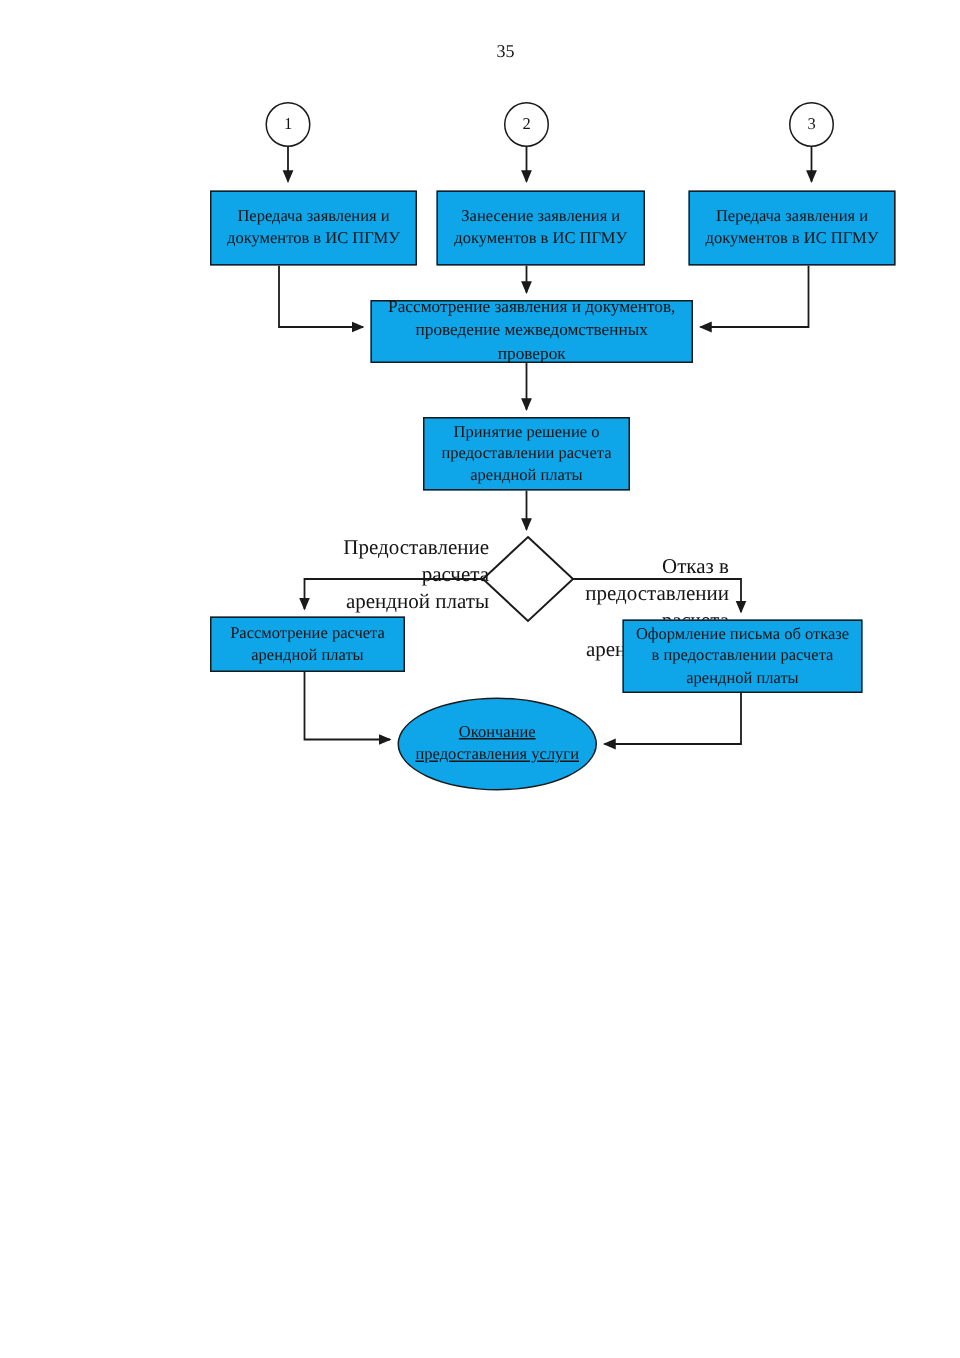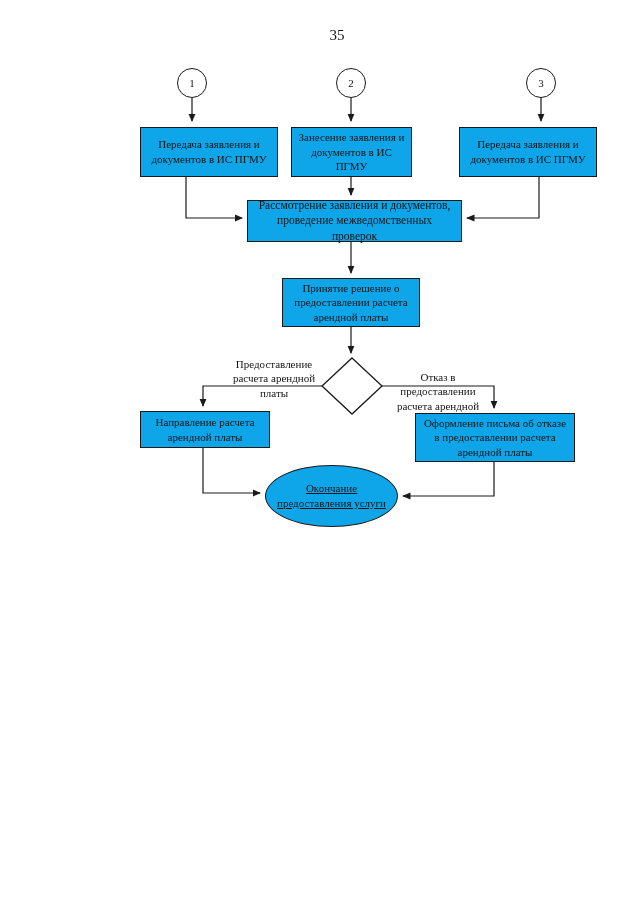--- a/index.html
+++ b/index.html
@@ -12,21 +12,21 @@
     font-family: "Liberation Serif", "DejaVu Serif", serif;
     color: #141414;
     overflow: hidden;
   }
   .page-number {
     position: absolute;
     top: 27px;
     left: 317px;
     width: 40px;
     text-align: center;
-    font-size: 15px;
+    font-size: 12px;
   }
   .connectors {
     position: absolute;
     top: 0; left: 0;
     width: 640px; height: 905px;
   }
   .node {
     position: absolute;
     display: flex;
     align-items: center;
@@ -47,37 +47,37 @@
     background: #ffffff;
     display: flex;
     align-items: center;
     justify-content: center;
     font-size: 11px;
   }
   .c1 { left: 177px; top: 68px; }
   .c2 { left: 336px; top: 68px; }
   .c3 { left: 526px; top: 68px; }
   .box1 { left: 140px; top: 127px; width: 138px; height: 50px; }
-  .box2 { left: 291px; top: 127px; width: 121px; height: 50px; }
+  .box2 { left: 291px; top: 127px; width: 139px; height: 50px; }
   .box3 { left: 459px; top: 127px; width: 138px; height: 50px; }
   .review { left: 247px; top: 200px; width: 215px; height: 42px; font-size: 11.5px; }
   .decision { left: 282px; top: 278px; width: 138px; height: 49px; }
   .leftbox { left: 140px; top: 411px; width: 130px; height: 37px; }
   .rightbox { left: 415px; top: 413px; width: 160px; height: 49px; }
   .ellipse {
     left: 265px; top: 465px; width: 133px; height: 62px;
     border-radius: 50%;
     border-width: 1.6px;
     text-decoration: underline;
   }
   .branch-label {
     position: absolute;
-    font-size: 11px;
+    font-size: 14px;
     line-height: 1.3;
-    text-align: center;
+    text-align: right;
     background: transparent;
   }
   .bl-left  { left: 222px; top: 357px; width: 104px; }
   .bl-right { left: 390px; top: 357px; width: 96px; margin-top: 13px; }
 </style>
 </head>
 <body>
 
 <div class="page">
 
@@ -131,21 +131,21 @@
   </div>
 
   <div class="node decision">
     <span>Принятие решение о предоставлении расчета арендной платы</span>
   </div>
 
   <div class="branch-label bl-left">Предоставление расчета арендной платы</div>
   <div class="branch-label bl-right">Отказ в предоставлении расчета арендной платы</div>
 
   <div class="node leftbox">
-    <span>Направление расчета арендной платы</span>
+    <span>Рассмотрение расчета арендной платы</span>
   </div>
 
   <div class="node rightbox">
     <span>Оформление письма об отказе в предоставлении расчета арендной платы</span>
   </div>
 
   <div class="node ellipse">
     <span>Окончание предоставления услуги</span>
   </div>
 

